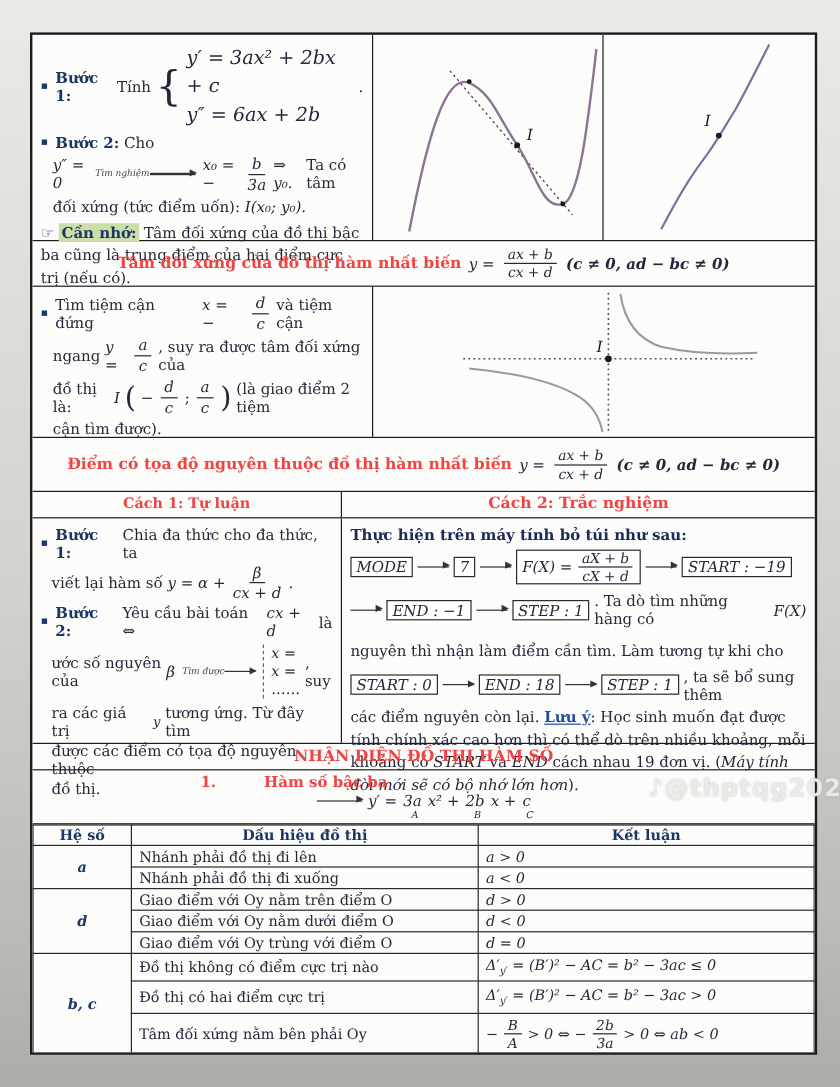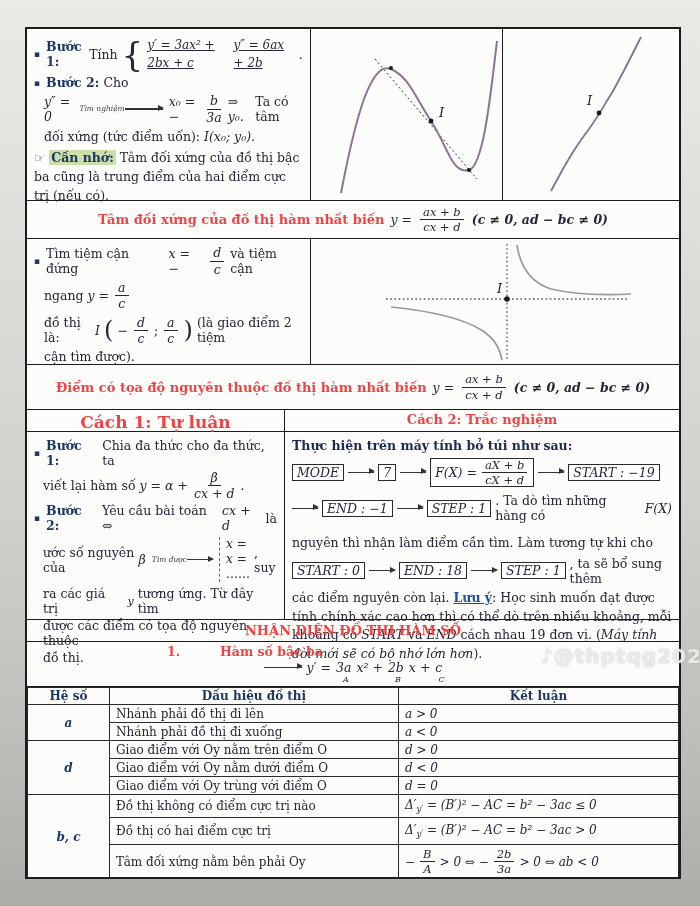--- a/index.html
+++ b/index.html
@@ -21,21 +21,21 @@
   .m { font-style:italic; }
   .line { display:flex; align-items:center; gap:4px; }
   .wrapline { line-height:1.5; }
   .bullet { color:#1c3766; font-size:9px; margin-right:2px; font-family:"DejaVu Sans",sans-serif; }
   
   .frac { display:inline-flex; flex-direction:column; align-items:center; line-height:1.05; font-style:italic; vertical-align:middle; margin:0 2px; }
   .frac .num { padding:0 3px 1px; border-bottom:1.1px solid #26263a; }
   .frac .den { padding-top:1px; }
   
   .brace { font-size:34px; font-weight:400; color:#26263a; line-height:0.9; font-family:"DejaVu Serif",serif; }
-  .sys { display:flex; font-style:italic; line-height:1.5; font-size:12px;text-decoration:underline; }
+  .sys { display:flex; flex-direction:column; font-style:italic; line-height:1.5; font-size:16px; }
   
   .arr { position:relative; width:26px; height:1.2px; background:#333; flex:none; }
   .arr::after { content:""; position:absolute; right:-1px; top:-3.6px; border-left:6px solid #333; border-top:3.8px solid transparent; border-bottom:3.8px solid transparent; }
   .arr.long { width:38px; }
   .larr { display:inline-flex; flex-direction:row; align-items:center; margin:0 2px; }
   .larr .lbl { font-size:7.5px; font-style:italic; color:#444; line-height:1; margin-bottom:1px; white-space:nowrap; }
   
   .bx { border:1.2px solid #2a2a2a; padding:0 4px; font-style:italic; white-space:nowrap; display:inline-flex; align-items:center; gap:3px; background:#fff; }
   
   .cases { display:inline-flex; flex-direction:column; border-left:1.3px dashed #666; padding-left:6px; font-style:italic; line-height:1.25; font-size:12px; }
@@ -156,20 +156,21 @@
         </span>
         <span>và tiệm cận</span>
       </div>
       <div class="line" style="margin-top:5px; padding-left:10px;">
         <span>ngang</span>
         <span class="m">y =</span>
         <span class="frac">
           <span class="num">a</span>
           <span class="den">c</span>
         </span>
+        <span>, suy ra được tâm đối xứng của</span>
       </div>
       <div class="line" style="margin-top:5px; padding-left:10px;">
         <span>đồ thị là:</span>
         <span class="m">I</span>
         <span class="bigp">(</span>
         <span class="m">−</span>
         <span class="frac">
           <span class="num">d</span>
           <span class="den">c</span>
         </span>
@@ -201,21 +202,21 @@
     <span class="navy" style="font-size:13px;">Điểm có tọa độ nguyên thuộc đồ thị hàm nhất biến</span>
     <span class="m">y =</span>
     <span class="frac">
       <span class="num">ax + b</span>
       <span class="den">cx + d</span>
     </span>
     <span class="m b" style="color:#26263a;">(c ≠ 0, ad − bc ≠ 0)</span>
   </div>
 
   <div class="sec" style="height:22px;">
-    <div class="vr navy" style="width:258px; text-align:center; font-size:17px; padding-top:2px;">Cách 1: Tự luận</div>
+    <div class="vr navy" style="width:258px; text-align:center; font-size:12px; padding-top:2px;">Cách 1: Tự luận</div>
     <div class="navy" style="flex:1; text-align:center; font-size:13px; padding-top:2px;">Cách 2: Trắc nghiệm</div>
   </div>
 
   <div class="sec" style="height:188px;">
     <div class="vr pad" style="width:258px;">
       <div class="line" style="margin-top:1px;">
         <span class="bullet">▪</span>
         <span class="b">Bước 1:</span>
         <span>Chia đa thức cho đa thức, ta</span>
       </div>

